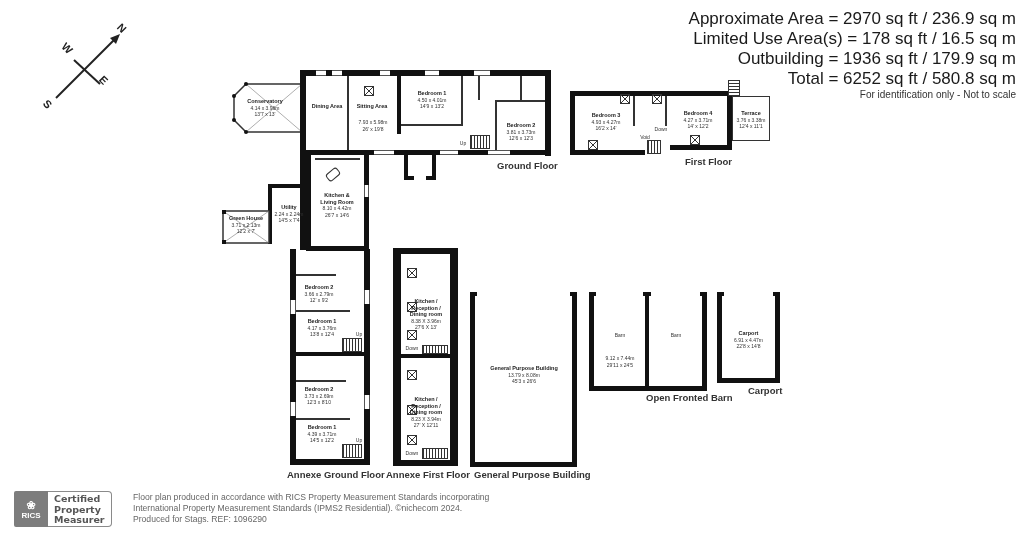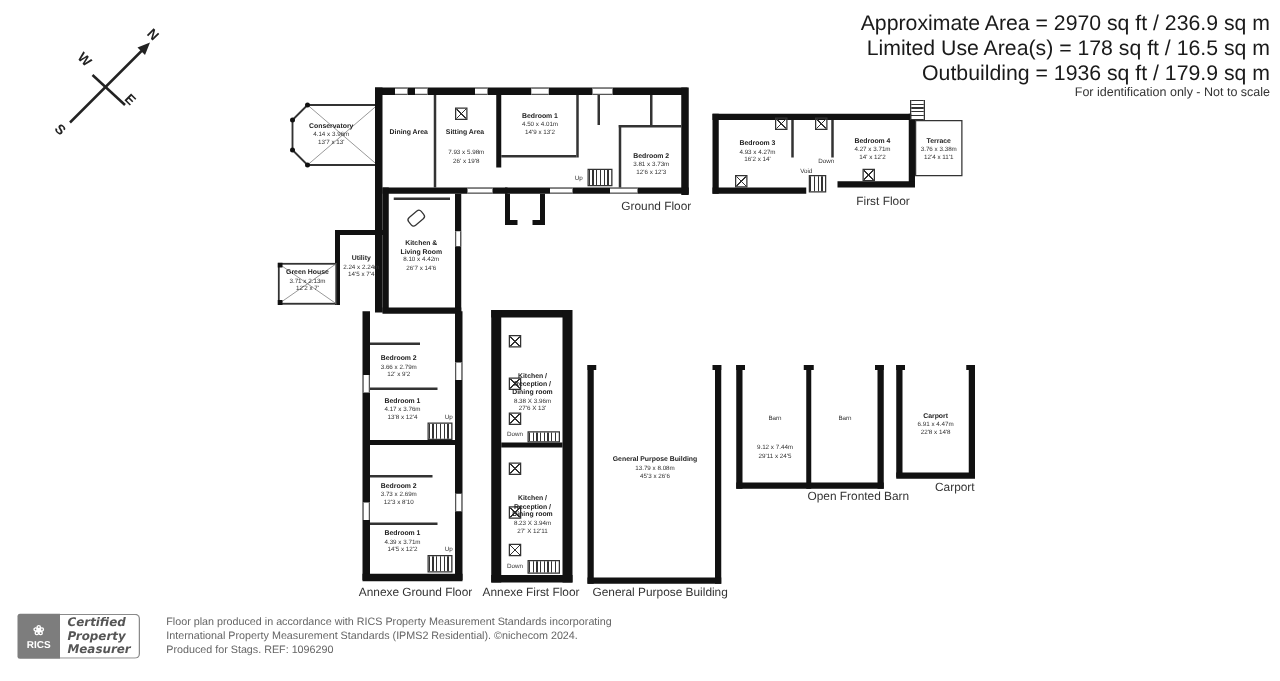--- a/index.html
+++ b/index.html
@@ -14,44 +14,45 @@
 
   
   .wall { position: absolute; background: #111; }
   .thin { position: absolute; background: #333; }
   .win { position: absolute; background: #fff; border-top: 1px solid #555; border-bottom: 1px solid #555; }
   .winv { position: absolute; background: #fff; border-left: 1px solid #555; border-right: 1px solid #555; }
 
   
   .room { position: absolute; text-align: center; font-size: 5px; line-height: 6.5px; color: #333; }
   .room .name { font-weight: bold; font-size: 5.5px; color: #222; }
-  .floor-label { position: absolute; font-weight: normal; font-size: 9.5px; color: #333; white-space: nowrap; }
+  .floor-label { position: absolute; font-weight: bold; font-size: 9.5px; color: #333; white-space: nowrap; }
 
   .skylight { position: absolute; width: 10px; height: 10px; border: 1px solid #333; background:
      linear-gradient(45deg, transparent 46%, #333 46%, #333 54%, transparent 54%),
      linear-gradient(-45deg, transparent 46%, #333 46%, #333 54%, transparent 54%); }
 
   .stairs { position: absolute; background: repeating-linear-gradient(90deg, #333 0 1px, #fff 1px 3px); border: 1px solid #333; }
 
   
   .rics { position: absolute; left: 14px; top: 491px; display: flex; align-items: stretch; height: 36px; }
   .rics-logo { width: 34px; background: #7d7d7d; color: #fff; font-size: 8px; font-weight: bold; display: flex; flex-direction: column; align-items: center; justify-content: center; border-radius: 2px 0 0 2px; }
   .rics-logo .glyph { font-size: 11px; line-height: 12px; }
-  .rics-text { border: 1px solid #8a8a8a; border-left: none; border-radius: 0 4px 4px 0; padding: 2px 6px; font-size: 9.5px; line-height: 10.5px; color: #555; font-weight: bold; font-family: "DejaVu Sans", sans-serif; font-style: italic; }
+  .rics-text { border: 1px solid #8a8a8a; border-left: none; border-radius: 0 4px 4px 0; padding: 2px 6px; font-size: 9.5px; line-height: 10.5px; color: #555; font-weight: bold; font-family: "DejaVu Sans", sans-serif; }
   .footer-text { position: absolute; left: 133px; top: 492px; font-size: 8.6px; line-height: 11px; color: #666; }
 
   .compass { position: absolute; left: 38px; top: 18px; width: 100px; height: 100px; }
 </style>
 </head>
 <body>
 
 <div class="areas">
   <div class="line">Approximate Area = 2970 sq ft / 236.9 sq m</div>
   <div class="line">Limited Use Area(s) = 178 sq ft / 16.5 sq m</div>
   <div class="line">Outbuilding = 1936 sq ft / 179.9 sq m</div>
+  <div class="line">Total = 6252 sq ft / 580.8 sq m</div>
   <div class="note">For identification only - Not to scale</div>
 </div>
 
 <div class="compass">
   <svg width="100" height="100" viewBox="0 0 100 100">
     <line x1="18" y1="80" x2="78" y2="20" stroke="#222" stroke-width="2"></line>
     <polygon points="82,16 72,20 78,26" fill="#222"></polygon>
     <line x1="36" y1="42" x2="62" y2="66" stroke="#222" stroke-width="2"></line>
   </svg>
   <span class="abs" style="left:80px;top:4px;font-size:11px;font-weight:bold;transform:rotate(45deg);">N</span>

